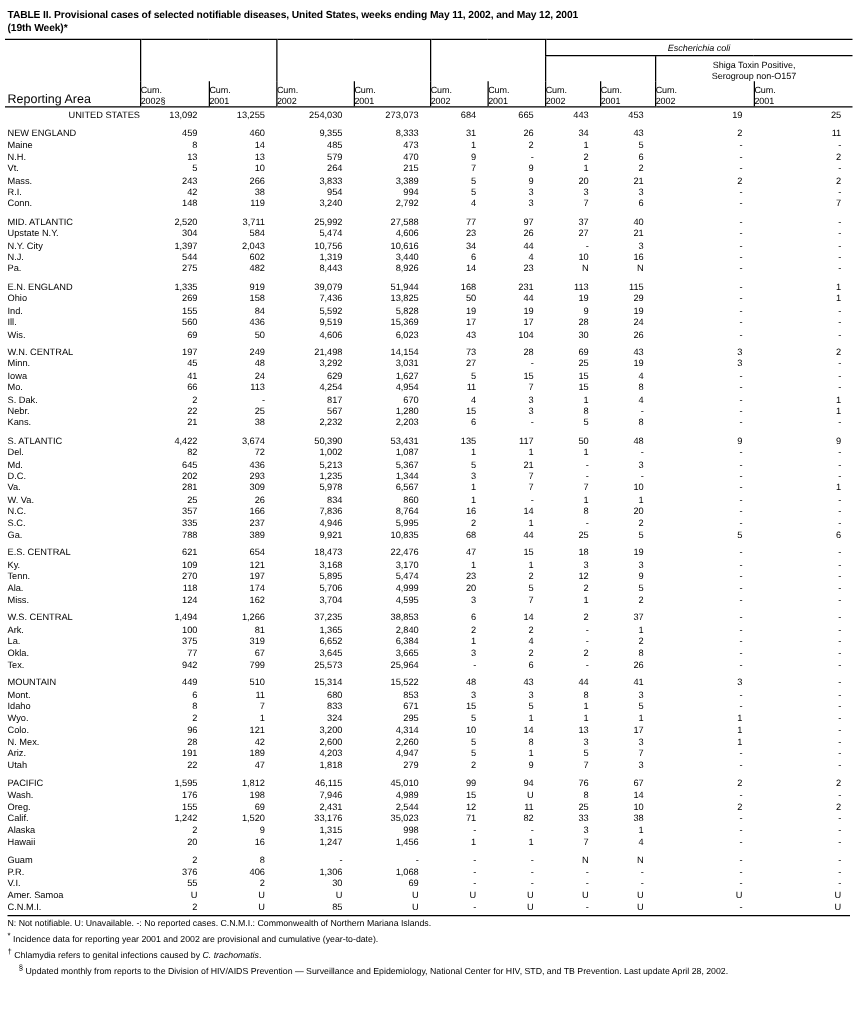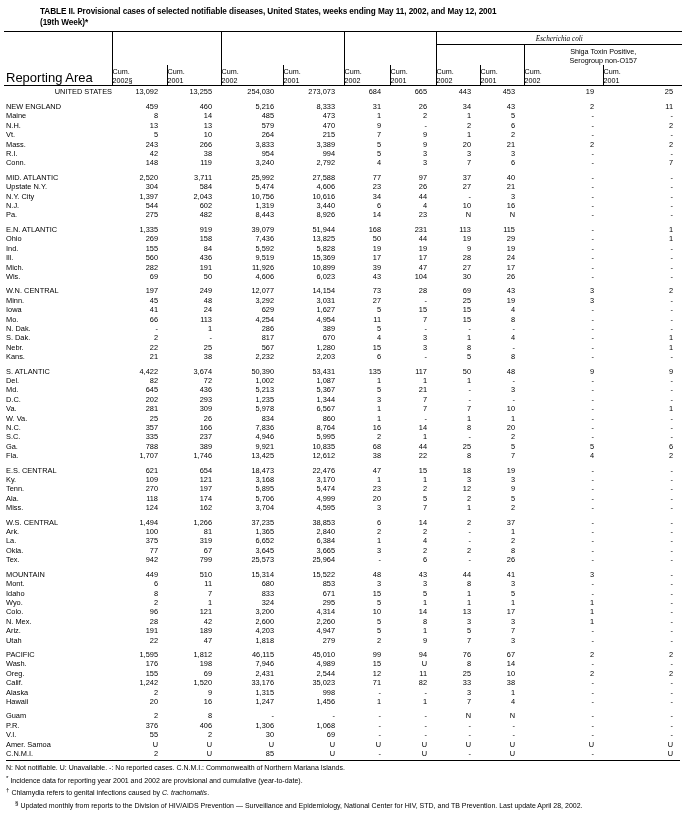--- a/index.html
+++ b/index.html
@@ -5,38 +5,38 @@
   html,body{margin:0;padding:0;background:#ffffff;}
   body{
     width:686px;height:826px;
     font-family:"Liberation Sans","DejaVu Sans",sans-serif;
     color:#000;
     -webkit-font-smoothing:none;
   }
   .page{position:relative;width:686px;height:826px;padding:0;box-sizing:border-box;}
 
   
-  .title-block{padding:6px 6px 0 6px;margin-left:34px;}
+  .title-block{padding:6px 6px 0 6px;}
   .title-line{font-size:8.2px;font-weight:bold;line-height:11px;letter-spacing:-0.01em;}
 
   
   table.mmwr{
     border-collapse:collapse;
     width:678px;
     margin:3px 4px 0 4px;
     table-layout:fixed;
     font-size:7.4px;
   }
   table.mmwr td,table.mmwr th{padding:0;vertical-align:bottom;font-weight:normal;}
 
   
   .hdr{font-size:7.2px;line-height:8.4px;text-align:center;font-weight:bold;}
-  .hdr-ital{font-style:italic;font-weight:bold;font-family:Liberation Serif, serif;}
+  .hdr-ital{font-style:italic;font-weight:bold;}
   .hdr-sub{font-size:7.2px;line-height:8.4px;text-align:left;font-weight:bold;}
-  .rep-area{font-size:13px;font-weight:bold;text-align:left;padding-left:2px !important;}
+  .rep-area{font-size:10px;font-weight:bold;text-align:left;padding-left:2px !important;}
 
   .bt{border-top:1px solid #000;}
   .bb{border-bottom:1px solid #000;}
   .bl{border-left:1px solid #000;}
 
   .spacerrow td{height:5px;font-size:0;line-height:0;}
 
   
   tr.data td{height:9.4px;line-height:9.4px;font-size:7.4px;}
   td.area{text-align:left;padding-left:2px !important;white-space:nowrap;}
@@ -167,21 +167,21 @@
           <td class="num">19</td>
           <td class="num">25</td>
         </tr>
         <tr class="spacerrow">
           <td colspan="11"></td>
         </tr>
         <tr class="data grp">
           <td class="area">NEW ENGLAND</td>
           <td class="num">459</td>
           <td class="num">460</td>
-          <td class="num">5,216</td>
+          <td class="num">9,355</td>
           <td class="num">8,333</td>
           <td class="num">31</td>
           <td class="num">26</td>
           <td class="num">34</td>
           <td class="num">43</td>
           <td class="num">2</td>
           <td class="num">11</td>
         </tr>
         <tr class="data">
           <td class="area">Maine</td>
@@ -326,21 +326,21 @@
           <td class="num">23</td>
           <td class="num">N</td>
           <td class="num">N</td>
           <td class="num">-</td>
           <td class="num">-</td>
         </tr>
         <tr class="spacerrow">
           <td colspan="11"></td>
         </tr>
         <tr class="data grp">
-          <td class="area">E.N. ATLANTIC</td>
+          <td class="area">E.N. ENGLAND</td>
           <td class="num">1,335</td>
           <td class="num">919</td>
           <td class="num">39,079</td>
           <td class="num">51,944</td>
           <td class="num">168</td>
           <td class="num">231</td>
           <td class="num">113</td>
           <td class="num">115</td>
           <td class="num">-</td>
           <td class="num">1</td>
@@ -378,53 +378,40 @@
           <td class="num">9,519</td>
           <td class="num">15,369</td>
           <td class="num">17</td>
           <td class="num">17</td>
           <td class="num">28</td>
           <td class="num">24</td>
           <td class="num">-</td>
           <td class="num">-</td>
         </tr>
         <tr class="data">
-          <td class="area">Mich.</td>
-          <td class="num">282</td>
-          <td class="num">191</td>
-          <td class="num">11,926</td>
-          <td class="num">10,899</td>
-          <td class="num">39</td>
-          <td class="num">47</td>
-          <td class="num">27</td>
-          <td class="num">17</td>
-          <td class="num">-</td>
-          <td class="num">-</td>
-        </tr>
-        <tr class="data">
           <td class="area">Wis.</td>
           <td class="num">69</td>
           <td class="num">50</td>
           <td class="num">4,606</td>
           <td class="num">6,023</td>
           <td class="num">43</td>
           <td class="num">104</td>
           <td class="num">30</td>
           <td class="num">26</td>
           <td class="num">-</td>
           <td class="num">-</td>
         </tr>
         <tr class="spacerrow">
           <td colspan="11"></td>
         </tr>
         <tr class="data grp">
           <td class="area">W.N. CENTRAL</td>
           <td class="num">197</td>
           <td class="num">249</td>
-          <td class="num">12,077</td>
+          <td class="num">21,498</td>
           <td class="num">14,154</td>
           <td class="num">73</td>
           <td class="num">28</td>
           <td class="num">69</td>
           <td class="num">43</td>
           <td class="num">3</td>
           <td class="num">2</td>
         </tr>
         <tr class="data">
           <td class="area">Minn.</td>
@@ -455,33 +442,20 @@
         <tr class="data">
           <td class="area">Mo.</td>
           <td class="num">66</td>
           <td class="num">113</td>
           <td class="num">4,254</td>
           <td class="num">4,954</td>
           <td class="num">11</td>
           <td class="num">7</td>
           <td class="num">15</td>
           <td class="num">8</td>
-          <td class="num">-</td>
-          <td class="num">-</td>
-        </tr>
-        <tr class="data">
-          <td class="area">N. Dak.</td>
-          <td class="num">-</td>
-          <td class="num">1</td>
-          <td class="num">286</td>
-          <td class="num">389</td>
-          <td class="num">5</td>
-          <td class="num">-</td>
-          <td class="num">-</td>
-          <td class="num">-</td>
           <td class="num">-</td>
           <td class="num">-</td>
         </tr>
         <tr class="data">
           <td class="area">S. Dak.</td>
           <td class="num">2</td>
           <td class="num">-</td>
           <td class="num">817</td>
           <td class="num">670</td>
           <td class="num">4</td>
@@ -630,33 +604,20 @@
           <td class="num">389</td>
           <td class="num">9,921</td>
           <td class="num">10,835</td>
           <td class="num">68</td>
           <td class="num">44</td>
           <td class="num">25</td>
           <td class="num">5</td>
           <td class="num">5</td>
           <td class="num">6</td>
         </tr>
-        <tr class="data">
-          <td class="area">Fla.</td>
-          <td class="num">1,707</td>
-          <td class="num">1,746</td>
-          <td class="num">13,425</td>
-          <td class="num">12,612</td>
-          <td class="num">38</td>
-          <td class="num">22</td>
-          <td class="num">8</td>
-          <td class="num">7</td>
-          <td class="num">4</td>
-          <td class="num">2</td>
-        </tr>
         <tr class="spacerrow">
           <td colspan="11"></td>
         </tr>
         <tr class="data grp">
           <td class="area">E.S. CENTRAL</td>
           <td class="num">621</td>
           <td class="num">654</td>
           <td class="num">18,473</td>
           <td class="num">22,476</td>
           <td class="num">47</td>

